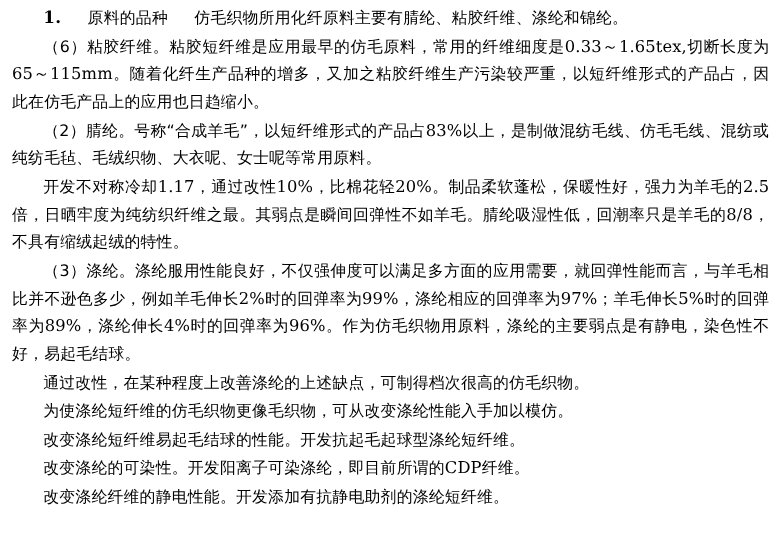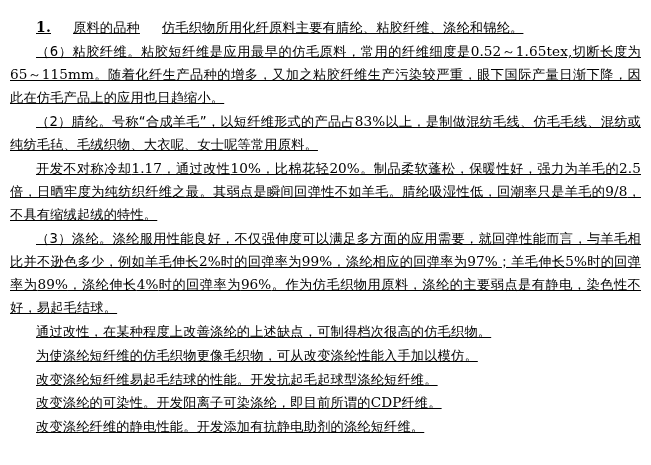--- a/index.html
+++ b/index.html
@@ -11,23 +11,22 @@
     height: 465px;
     background: #ffffff;
     font-family: "DejaVu Sans", "Liberation Sans", sans-serif;
     color: #000000;
     overflow: hidden;
   }
   .page {
     width: 651px;
     height: 465px;
     box-sizing: border-box;
-    padding: 16px 10px 0 10px;
+    padding: 4px 10px 0 10px;
     position: relative;
-    text-decoration: underline;
   }
   .para {
     font-size: 13.2px;
     line-height: 23.2px;
     text-align: justify;
     text-justify: inter-ideograph;
     margin: 0 0 0.5px 0;
     letter-spacing: 0.2px;
   }
   .indent {
@@ -48,23 +47,23 @@
     display: inline-block;
     width: 22px;
   }
 </style>
 </head>
 <body>
 
 <div class="page">
   <div id="doc-body">
       <div class="para indent"><span class="hdnum">1.</span><span class="gap"></span><span>原料的品种</span><span class="gap"></span><span>仿毛织物所用化纤原料主要有腈纶、粘胶纤维、涤纶和锦纶。</span></div>
-      <div class="para indent"><span>（6）粘胶纤维。粘胶短纤维是应用最早的仿毛原料，常用的纤维细度是</span><span class="n">0.52～1.65tex,</span><span>切断长度为</span><span class="n">65～115mm</span><span>。随着化纤生产品种的增多，又加之粘胶纤维生产污染较严重，眼下国际产量日渐下降，因此在仿毛产品上的应用也日趋缩小。</span></div>
+      <div class="para indent"><span>（6）粘胶纤维。粘胶短纤维是应用最早的仿毛原料，常用的纤维细度是</span><span class="n">0.33～1.65tex,</span><span>切断长度为</span><span class="n">65～115mm</span><span>。随着化纤生产品种的增多，又加之粘胶纤维生产污染较严重，以短纤维形式的产品占，因此在仿毛产品上的应用也日趋缩小。</span></div>
       <div class="para indent"><span>（2）腈纶。号称“合成羊毛”，以短纤维形式的产品占</span><span class="n">83%</span><span>以上，是制做混纺毛线、仿毛毛线、混纺或纯纺毛毡、毛绒织物、大衣呢、女士呢等常用原料。</span></div>
-      <div class="para indent"><span>开发不对称冷却</span><span class="n">1.17</span><span>，通过改性</span><span class="n">10%</span><span>，比棉花轻</span><span class="n">20%</span><span>。制品柔软蓬松，保暖性好，强力为羊毛的</span><span class="n">2.5</span><span>倍，日晒牢度为纯纺织纤维之最。其弱点是瞬间回弹性不如羊毛。腈纶吸湿性低，回潮率只是羊毛的</span><span class="n">9/8</span><span>，不具有缩绒起绒的特性。</span></div>
+      <div class="para indent"><span>开发不对称冷却</span><span class="n">1.17</span><span>，通过改性</span><span class="n">10%</span><span>，比棉花轻</span><span class="n">20%</span><span>。制品柔软蓬松，保暖性好，强力为羊毛的</span><span class="n">2.5</span><span>倍，日晒牢度为纯纺织纤维之最。其弱点是瞬间回弹性不如羊毛。腈纶吸湿性低，回潮率只是羊毛的</span><span class="n">8/8</span><span>，不具有缩绒起绒的特性。</span></div>
       <div class="para indent"><span>（3）涤纶。涤纶服用性能良好，不仅强伸度可以满足多方面的应用需要，就回弹性能而言，与羊毛相比并不逊色多少，例如羊毛伸长</span><span class="n">2%</span><span>时的回弹率为</span><span class="n">99%</span><span>，涤纶相应的回弹率为</span><span class="n">97%</span><span>；羊毛伸长</span><span class="n">5%</span><span>时的回弹率为</span><span class="n">89%</span><span>，涤纶伸长</span><span class="n">4%</span><span>时的回弹率为</span><span class="n">96%</span><span>。作为仿毛织物用原料，涤纶的主要弱点是有静电，染色性不好，易起毛结球。</span></div>
       <div class="para indent"><span>通过改性，在某种程度上改善涤纶的上述缺点，可制得档次很高的仿毛织物。</span></div>
       <div class="para indent"><span>为使涤纶短纤维的仿毛织物更像毛织物，可从改变涤纶性能入手加以模仿。</span></div>
       <div class="para indent"><span>改变涤纶短纤维易起毛结球的性能。开发抗起毛起球型涤纶短纤维。</span></div>
       <div class="para indent"><span>改变涤纶的可染性。开发阳离子可染涤纶，即目前所谓的</span><span class="n">CDP</span><span>纤维。</span></div>
       <div class="para indent"><span>改变涤纶纤维的静电性能。开发添加有抗静电助剂的涤纶短纤维。</span></div>
     </div>
 </div>
 
 </body></html>

